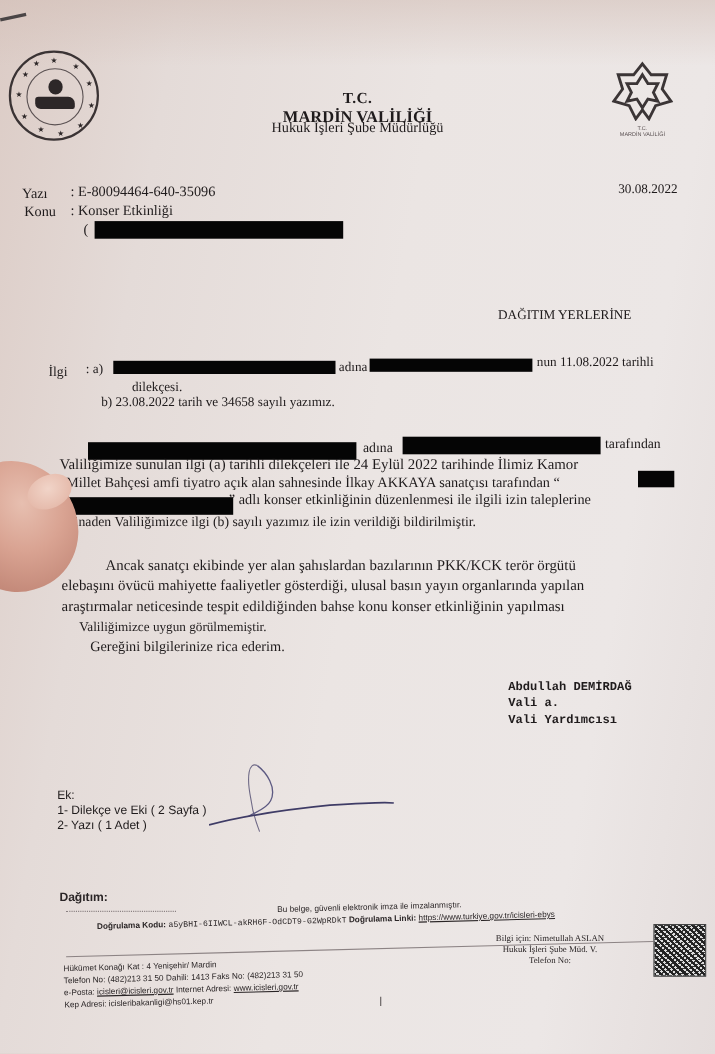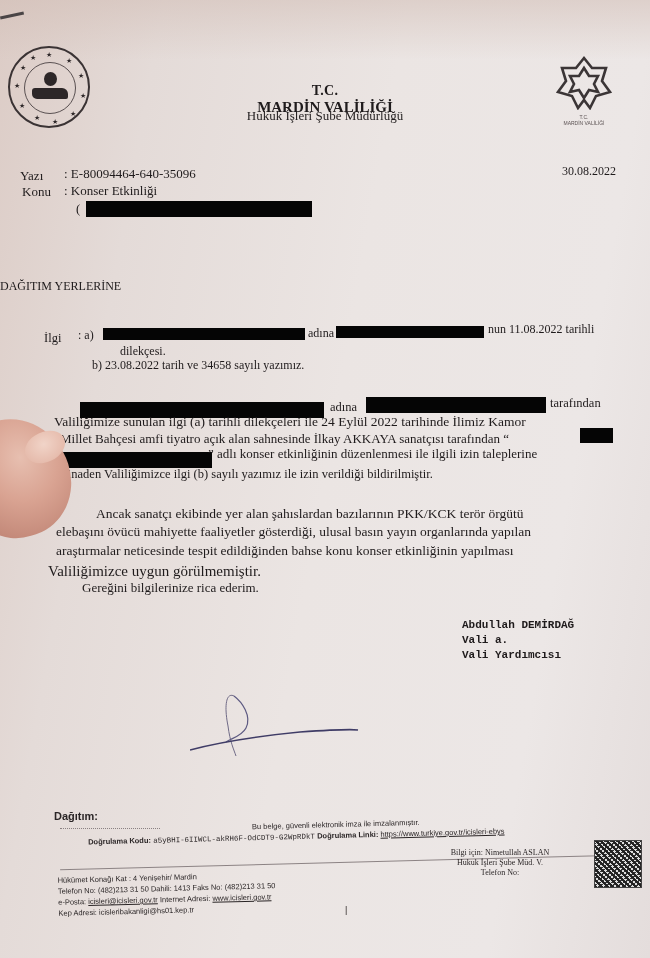--- a/index.html
+++ b/index.html
@@ -28,21 +28,21 @@
     .seal .head { position: absolute; left: 34px; top: 24px; width: 13px; height: 14px; background: #2d2728; border-radius: 50%; }
     .logo-r { left: 556px; top: 54px; width: 56px; height: 56px; }
     .logo-r-text { left: 546px; top: 114px; width: 76px; text-align: center; font-family: "Liberation Sans", sans-serif; font-size: 5px; color: #5b5253; line-height: 6px; }
     .header { left: 0; width: 650px; text-align: center; }
     .h-tc { top: 83px; font-size: 14px; font-weight: bold; letter-spacing: 0.3px; }
     .h-vl { top: 99px; font-size: 15px; font-weight: bold; }
     .h-sub { top: 108px; font-size: 13px; }
     .meta-label { font-size: 13px; }
     .date { left: 562px; top: 164px; font-size: 12px; }
     .redact { background: #050505; position: absolute; }
-    .dist-title { left: 0; width: 574px; top: 279px; text-align: left; font-size: 12px; }
+    .dist-title { left: 0; width: 574px; top: 279px; text-align: right; font-size: 12px; }
     .body-line { font-size: 13.5px; white-space: nowrap; }
     .sig-block { left: 462px; top: 618px; width: 160px; text-align: left; font-size: 11px; font-weight: bold; line-height: 15px; font-family: Liberation Mono, monospace; }
     .ek { font-family: "Liberation Sans", sans-serif; font-size: 11px; line-height: 14px; }
     .footer-small { font-family: "Liberation Sans", sans-serif; font-size: 7.5px; color: #2b2627; }
     .rule { position: absolute; height: 1px; background: #8c8384; }
     .qr {
       left: 594px; top: 840px; width: 46px; height: 46px;
       background:
         repeating-linear-gradient(45deg, #222 0 2px, transparent 2px 4px),
         repeating-linear-gradient(-30deg, #333 0 1px, transparent 1px 3px),
@@ -129,35 +129,40 @@
   <div class="abs body-line" style="left:54px;top:414px;">Valiliğimize sunulan ilgi (a) tarihli dilekçeleri ile 24 Eylül 2022 tarihinde İlimiz Kamor</div>
   <div class="abs body-line" style="left:60px;top:431px;font-size:13px;">Millet Bahçesi amfi tiyatro açık alan sahnesinde İlkay AKKAYA sanatçısı tarafından “</div>
   <div class="redact" style="left:580px;top:428px;width:33px;height:15px;"></div>
   <div class="redact" style="left:60px;top:452px;width:152px;height:16px;"></div>
   <div class="abs body-line" style="left:208px;top:446px;font-size:13px;">” adlı konser etkinliğinin düzenlenmesi ile ilgili izin taleplerine</div>
   <div class="abs body-line" style="left:56px;top:467px;font-size:12.5px;">istinaden Valiliğimizce ilgi (b) sayılı yazımız ile izin verildiği bildirilmiştir.</div>
 
   <div class="abs body-line" style="left:96px;top:506px;font-size:13.5px;">Ancak sanatçı ekibinde yer alan şahıslardan bazılarının PKK/KCK terör örgütü</div>
   <div class="abs body-line" style="left:56px;top:524px;font-size:13.5px;">elebaşını övücü mahiyette faaliyetler gösterdiği, ulusal basın yayın organlarında yapılan</div>
   <div class="abs body-line" style="left:56px;top:543px;font-size:13.5px;">araştırmalar neticesinde tespit edildiğinden bahse konu konser etkinliğinin yapılması</div>
-  <div class="abs body-line" style="left:48px;top:563px;font-size:15px;text-align:center;">Valiliğimizce uygun görülmemiştir.</div>
+  <div class="abs body-line" style="left:72px;top:563px;font-size:12px;text-align:center;">Valiliğimizce uygun görülmemiştir.</div>
   <div class="abs body-line" style="left:82px;top:580px;font-size:13px;">Gereğini bilgilerinize rica ederim.</div>
 
   <div class="abs sig-block">
     <div>Abdullah DEMİRDAĞ</div>
     <div>Vali a.</div>
     <div>Vali Yardımcısı</div>
   </div>
 
   <svg class="abs" style="left:190px;top:686px;width:180px;height:80px;" viewBox="0 0 180 80">
     <path d="M44 10 C 36 6, 34 20, 38 40 C 40 56, 44 64, 46 70" fill="none" stroke="#6f6a86" stroke-width="1"></path>
     <path d="M44 10 C 52 16, 62 30, 56 42 C 52 50, 42 52, 36 56" fill="none" stroke="#5d5a82" stroke-width="1.2"></path>
     <path d="M0 64 C 30 56, 70 50, 110 46 C 140 44, 160 43, 168 44" fill="none" stroke="#3f3c66" stroke-width="1.6"></path>
   </svg>
 
+  <div class="abs ek" style="left:52px;top:716px;">
+    <div>Ek:</div>
+    <div>1- Dilekçe ve Eki ( 2 Sayfa )</div>
+    <div>2- Yazı ( 1 Adet )</div>
+  </div>
 
   <div class="abs" style="left:54px;top:810px;font-family:'Liberation Sans',sans-serif;font-size:11px;font-weight:bold;color:#2a2526;">Dağıtım:</div>
   <div class="abs" style="left:60px;top:828px;width:100px;border-top:1px dotted #8a8182;"></div>
 
   <div class="abs footer-small" style="left:252px;top:820px;transform:rotate(-1.5deg);">Bu belge, güvenli elektronik imza ile imzalanmıştır.</div>
   <div class="abs footer-small" style="left:88px;top:832px;transform:rotate(-1.5deg);white-space:nowrap;">
     <b>Doğrulama Kodu:</b>
     <span style="font-family:'Liberation Mono',monospace;">a5yBHI-6IIWCL-akRH6F-OdCDT9-G2WpRDkT</span>
     <b>Doğrulama Linki:</b>
     <a class="link">https://www.turkiye.gov.tr/icisleri-ebys</a>

